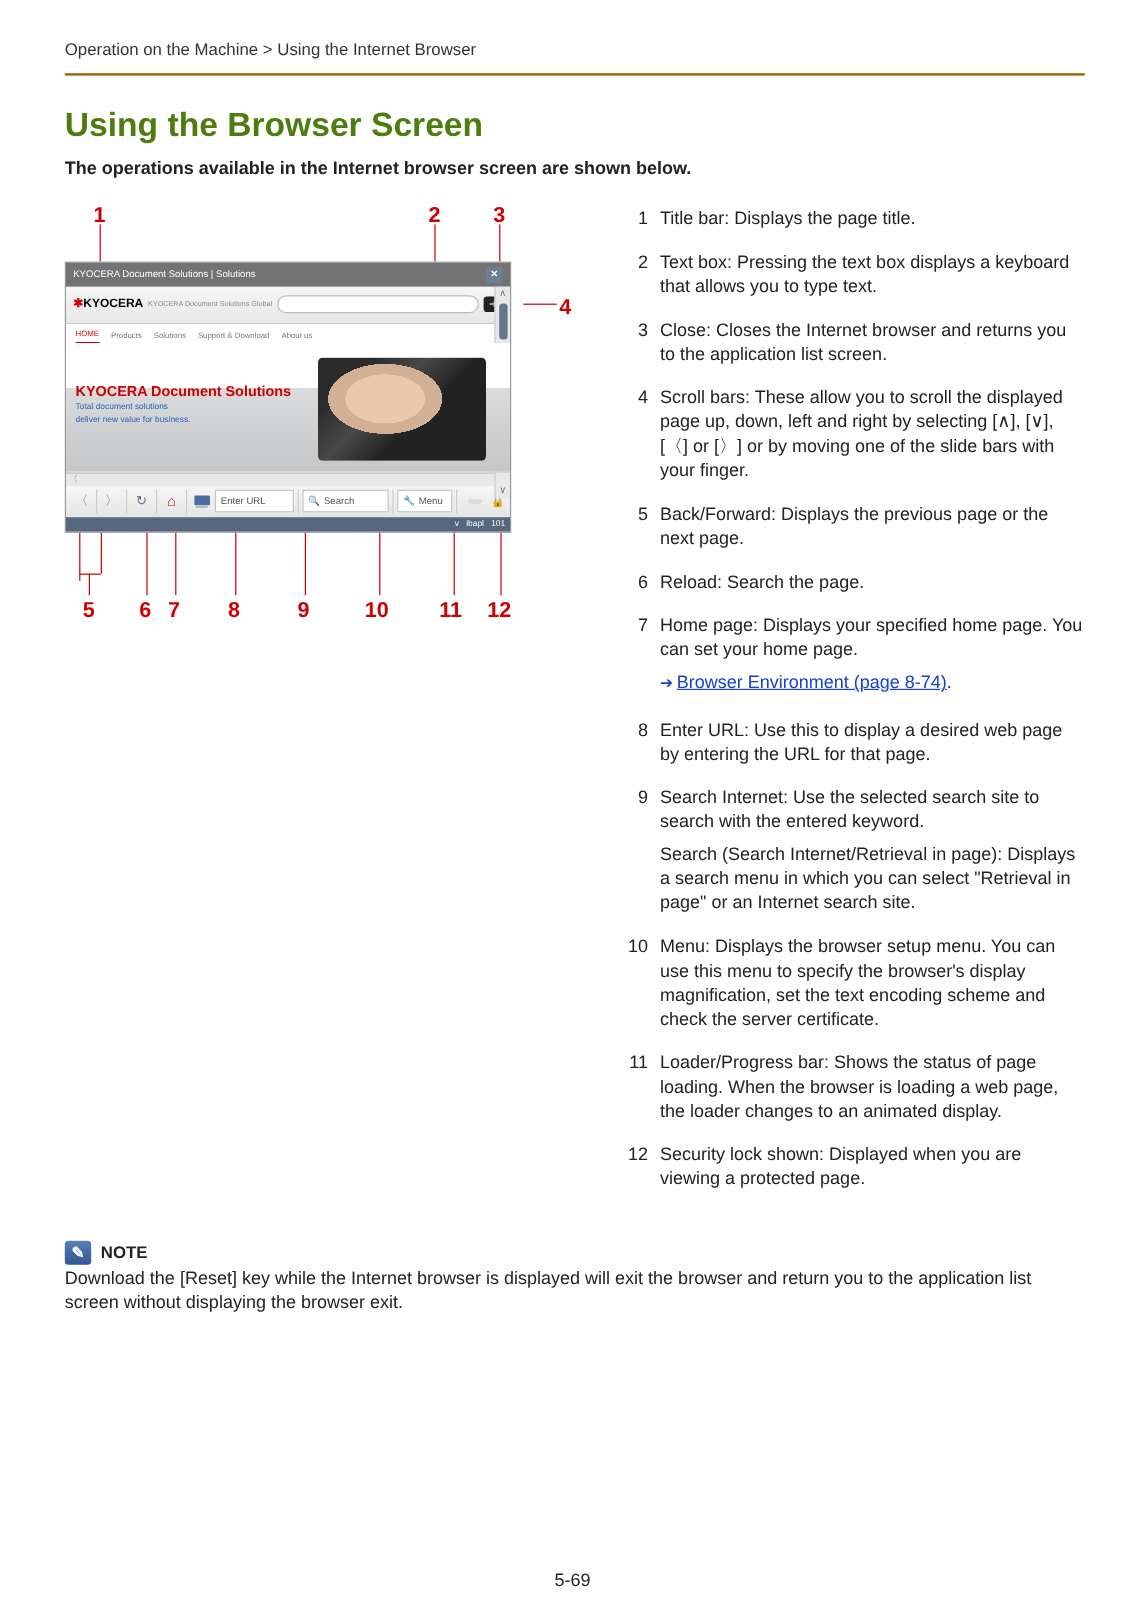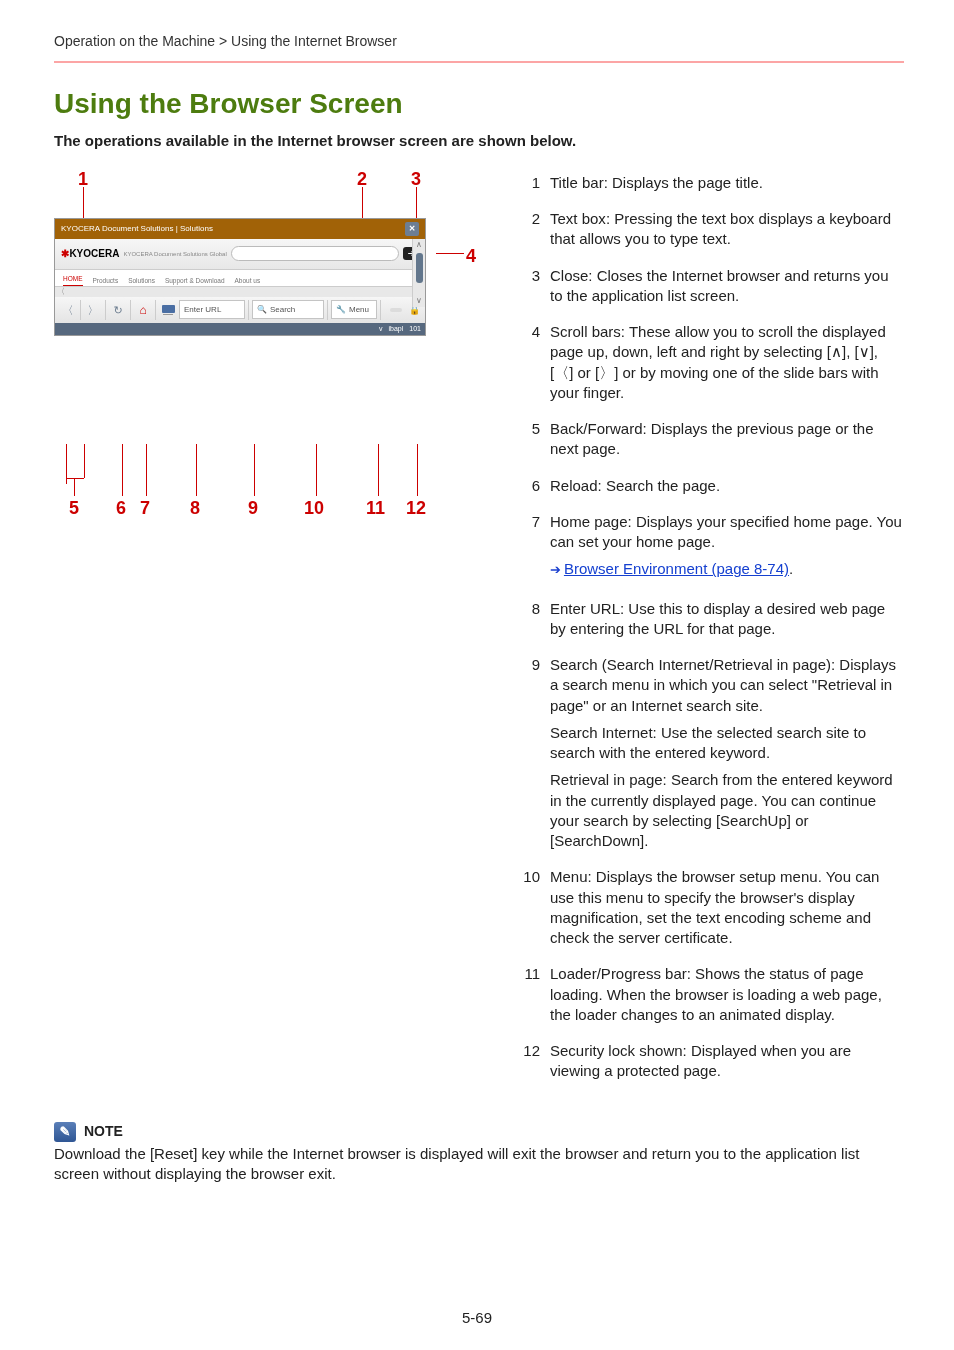--- a/index.html
+++ b/index.html
@@ -12,21 +12,21 @@
     margin: 0;
     padding: 32px 50px 20px 54px;
     box-sizing: border-box;
     position: relative;
     line-height: 1.35;
   }
   .breadcrumb {
     font-size: 14px;
     color: #333;
     padding-bottom: 10px;
-    border-bottom: 2px solid #fca5a5;
+    border-bottom: 2px solid #a16207;
     margin-bottom: 22px;
   }
   h1 {
     color: #4d7c0f;
     font-size: 28px;
     font-weight: 800;
     margin: 0 0 8px 0;
     font-family: "Arial Black", Arial, sans-serif;
     letter-spacing: 0;
   }
@@ -57,21 +57,21 @@
   .callout-line.h { height:1.2px; }
 
   .device-screen {
     width: 370px;
     background: #fff;
     border: 1px solid #999;
     position: relative;
     font-size: 7.5px;
   }
   .title-bar {
-    background: #a16207;
+    background: #737373;
     color:#fff;
     padding: 3px 6px;
     display:flex;
     align-items:center;
     justify-content:space-between;
     font-size: 8px;
     height:14px;
   }
   .url-bar-row {
     background: linear-gradient(#f6f6f6,#e7e7e7);
@@ -258,20 +258,26 @@
           <span class="url-note">KYOCERA Document Solutions  Global</span>
           <div class="input-round"></div>
           <div class="go-btn">➔</div>
         </div>
         <div class="tab-row">
           <span>HOME</span>
           <span>Products</span>
           <span>Solutions</span>
           <span>Support &amp; Download</span>
           <span>About us</span>
+        </div>
+        <div class="content-area">
+          <div class="hand-photo"></div>
+          <div class="content-headline">KYOCERA Document Solutions</div>
+          <div class="content-sub">Total document solutions</div>
+          <div class="content-sub">deliver new value for business.</div>
         </div>
         <div class="h-scroll">
           <div class="arrow">〈</div>
           <div class="track"></div>
           <div class="arrow">〉</div>
         </div>
         <div class="toolbar">
           <div class="tb-btn">〈</div>
           <div class="tb-sep"></div>
           <div class="tb-btn">〉</div>
@@ -393,23 +399,22 @@
       <li>
           <span class="num">8</span>
         <div class="body">
             <p><span class="label">Enter URL</span><span>: Use this to display a desired web page by entering the URL for that page.</span></p>
           </div>
         </li>
 
       <li>
           <span class="num">9</span>
         <div class="body">
+          <p>Search Internet: Use the selected search site to search with the entered keyword.</p>
           <p><span class="label">Search (Search Internet/Retrieval in page)</span><span>: Displays a search menu in which you can select "Retrieval in page" or an Internet search site.</span></p>
-          <p>Search Internet: Use the selected search site to search with the entered keyword.</p>
-          <p><span>Retrieval in page: Search from the entered keyword in the currently displayed page. You can continue your search by selecting [</span><span class="label">SearchUp</span><span>] or [</span><span class="label">SearchDown</span><span>].</span></p>
         </div>
         </li>
 
       <li>
           <span class="num">10</span>
         <div class="body">
             <p><span class="label">Menu</span><span>: Displays the browser setup menu. You can use this menu to specify the browser's display magnification, set the text encoding scheme and check the server certificate.</span></p>
           </div>
         </li>
 

